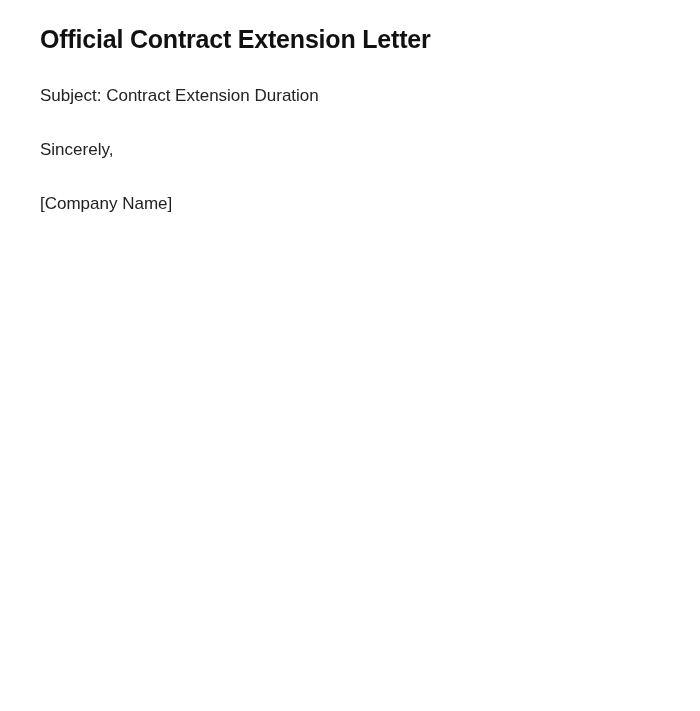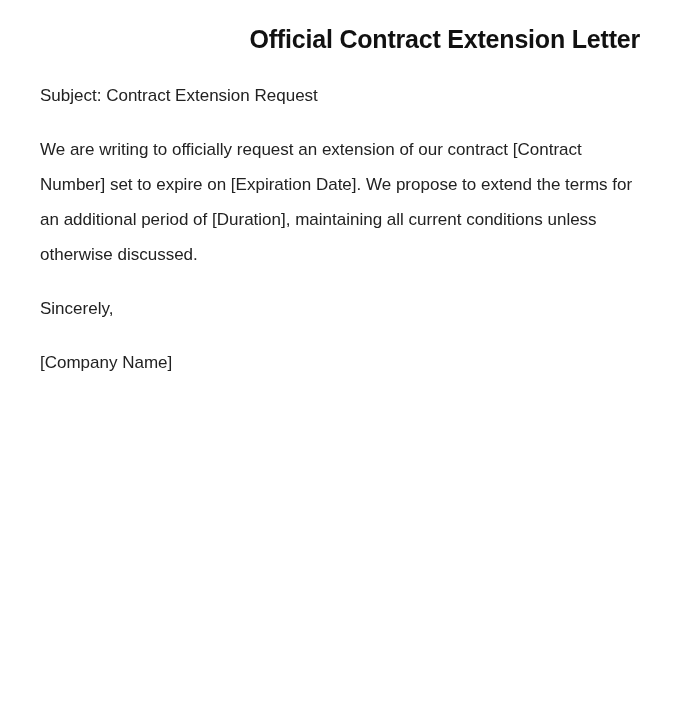--- a/index.html
+++ b/index.html
@@ -21,44 +21,42 @@
     padding: 22px 60px 20px 40px;
     background: #ffffff;
   }
   .doc-title {
     font-size: 25px;
     line-height: 34px;
     font-weight: bold;
     letter-spacing: -0.2px;
     margin: 0 0 22px 0;
     color: #111111;
-    text-align: right;
   }
   .para {
     font-size: 17px;
     line-height: 35px;
     margin: 0 0 19px 0;
     color: #222222;
     font-weight: 400;
   }
   .para:last-child {
     margin-bottom: 0;
   }
 </style>
 </head>
 <body>
 
 <div class="page">
 
   <h1 class="doc-title">Official Contract Extension Letter</h1>
 
-  <p class="para">Subject: Contract Extension Request</p>
+  <p class="para">Subject: Contract Extension Duration</p>
 
 
-  <p class="para">We are writing to officially request an extension of our contract [Contract Number] set to expire on [Expiration Date]. We propose to extend the terms for an additional period of [Duration], maintaining all current conditions unless otherwise discussed.</p>
 
 
   <p class="para">Sincerely,</p>
 
 
 
   <p class="para">[Company Name]</p>
 
 </div>
 

